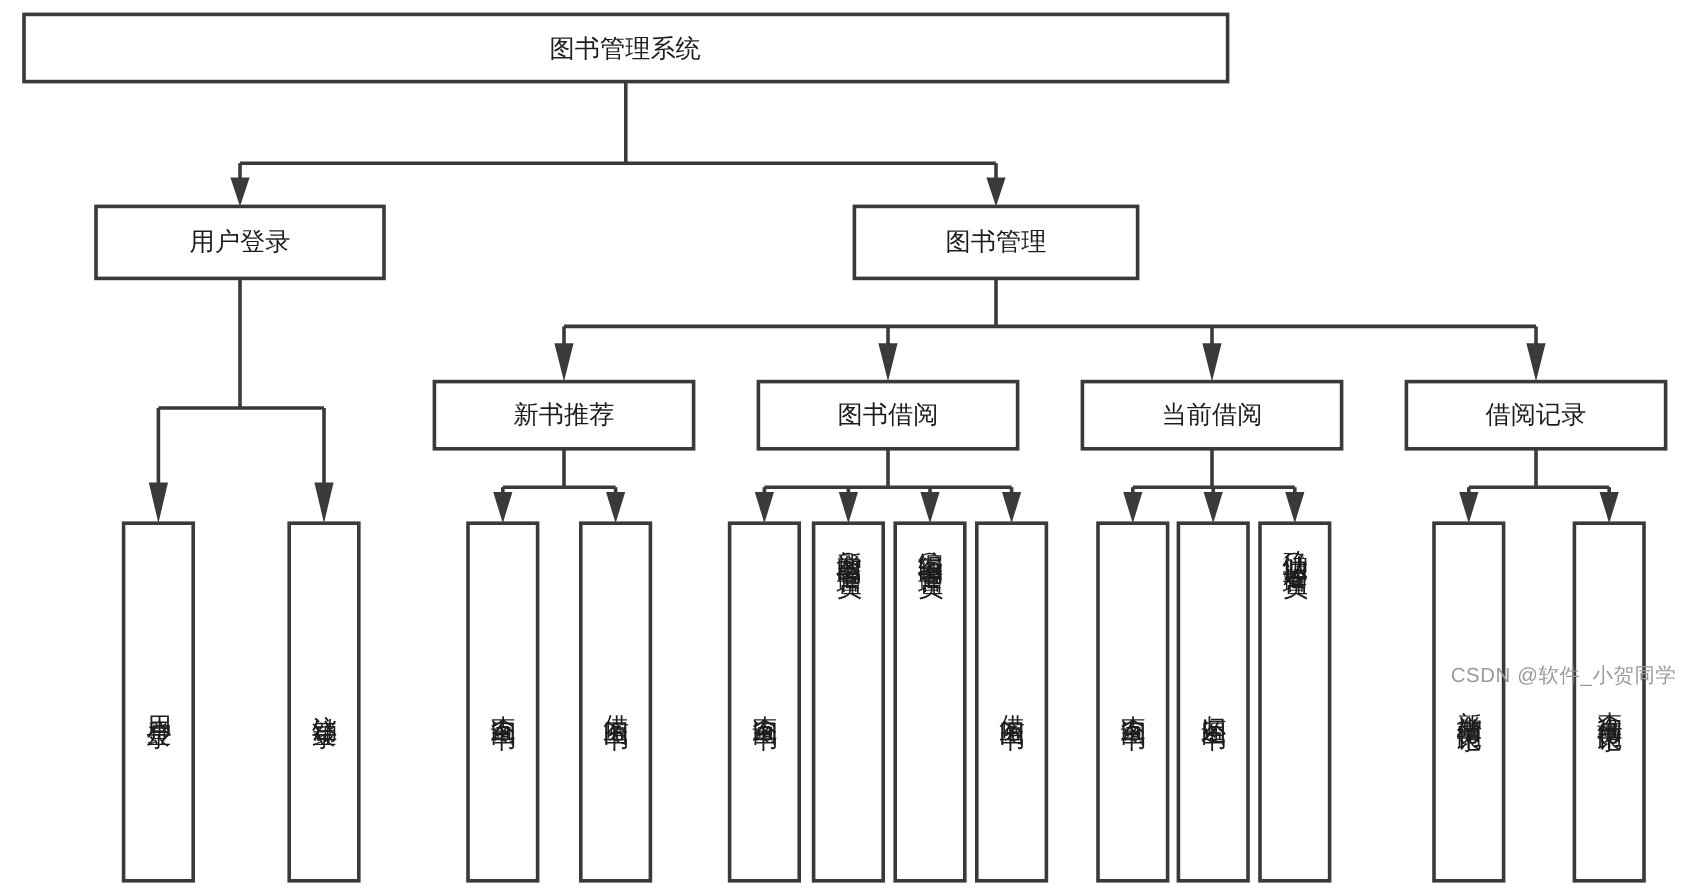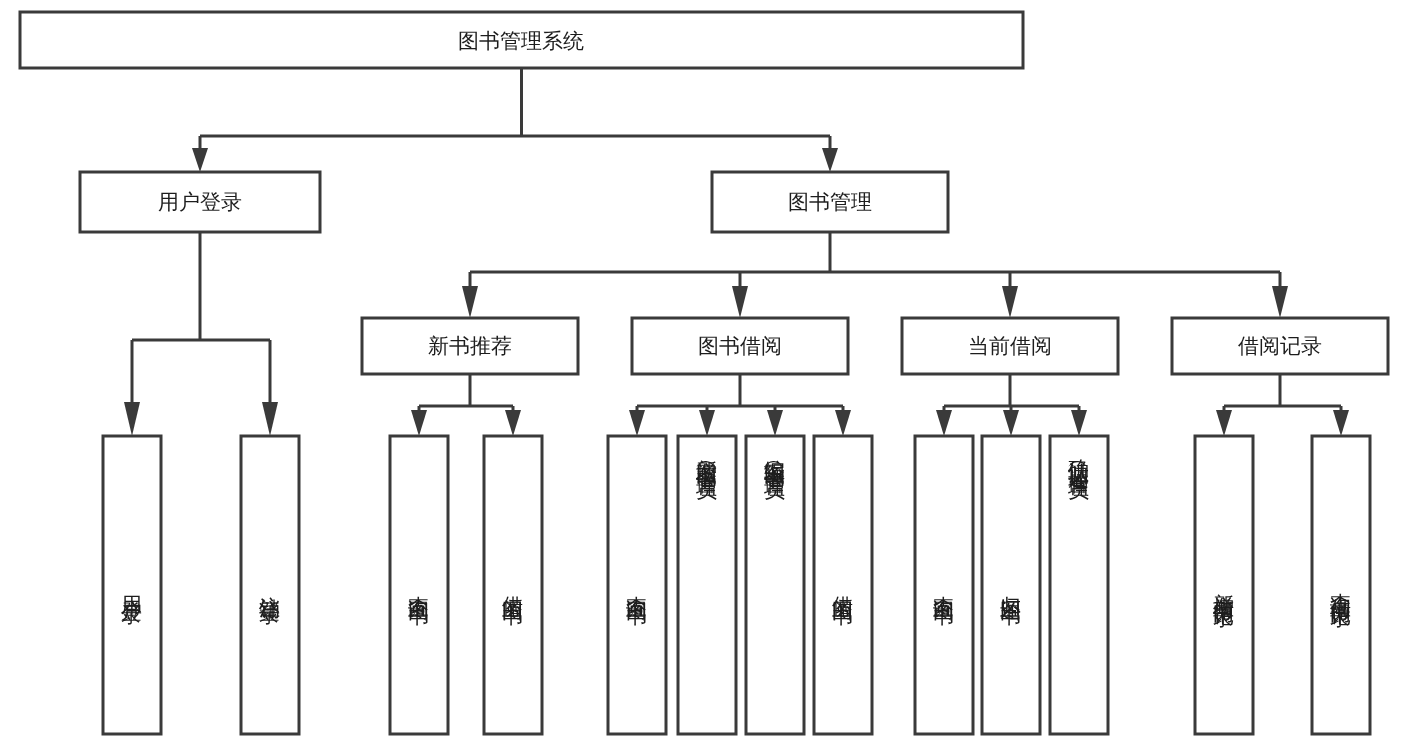--- a/index.html
+++ b/index.html
@@ -229,14 +229,15 @@
   <div class="leaf-label-wrap" style="left:1050px; top:436px; width:58px; height:298px; align-items:flex-start;">
     <span class="leaf-label" style="margin-top:6px;">确认归还（管理员）</span>
   </div>
   <div class="leaf-label-wrap" style="left:1195px; top:436px; width:58px; height:298px;">
     <span class="leaf-label">新增借阅记录</span>
   </div>
   <div class="leaf-label-wrap" style="left:1312px; top:436px; width:58px; height:298px;">
     <span class="leaf-label">查询借阅记录</span>
   </div>
 
+  <div class="watermark">CSDN @软件_小贺同学</div>
 
 </div>
 
 </body></html>

